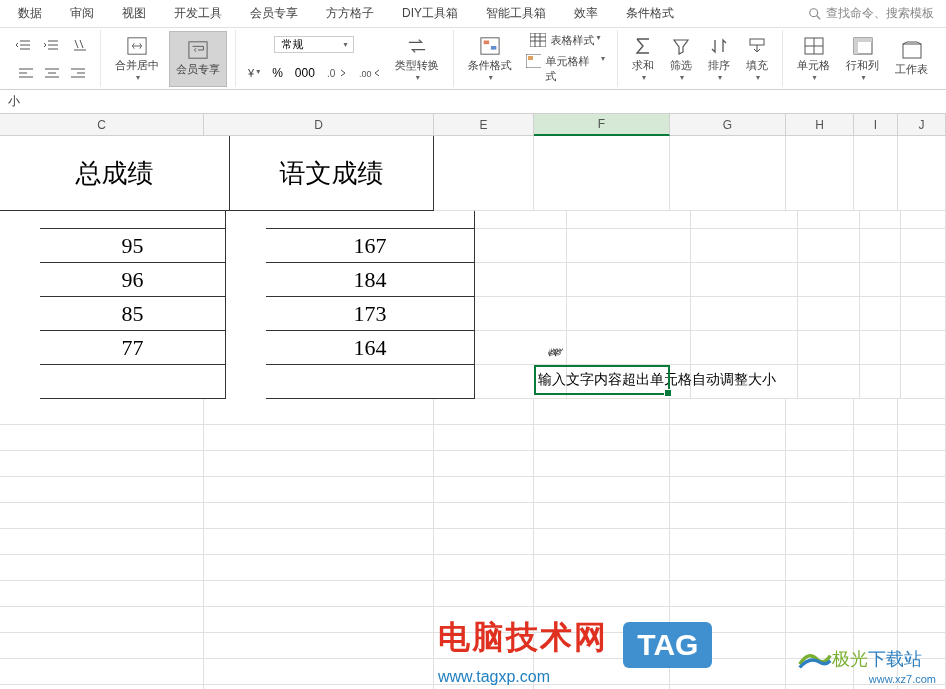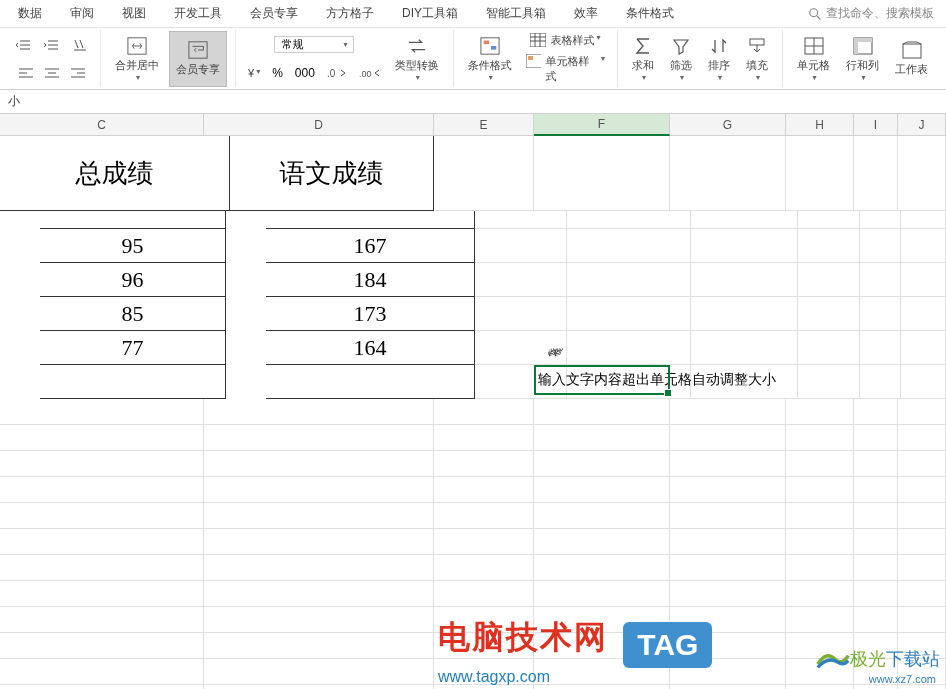--- a/index.html
+++ b/index.html
@@ -45,21 +45,21 @@
     .active-cell::after { content: ''; position: absolute; right: -4px; bottom: -4px; width: 6px; height: 6px; background: #0a7a3b; border: 1px solid #fff; }
     
     .overflow-text { position: absolute; font-size: 14px; color: #000; z-index: 3; }
     .cursor-indicator { position: absolute; font-size: 14px; color: #333; z-index: 10; }
     
     
     .watermark1 { position: absolute; left: 438px; top: 580px; z-index: 20; margin-top: 36px; }
     .wm-title { font-family: "Microsoft YaHei"; font-size: 32px; font-weight: bold; color: #e03020; letter-spacing: 2px; }
     .wm-url { font-family: Arial; font-size: 16px; color: #2080c0; }
     .tag-badge { display: inline-flex; background: #4090d0; color: #fff; font-weight: bold; font-size: 30px; padding: 6px 14px; border-radius: 6px; margin-left: 12px; vertical-align: middle; font-family: Arial; }
-    .watermark2 { position: absolute; right: 6px; bottom: 4px; z-index: 20; display: flex; align-items: center; margin-top: 36px; }
+    .watermark2 { position: absolute; right: 24px; bottom: 4px; z-index: 20; display: flex; align-items: center; margin-top: 36px; }
     .wm2-icon { width: 34px; height: 24px; }
     .wm2-text { font-size: 18px; font-family: "Microsoft YaHei"; }
     .wm2-green { color: #7ab030; }
     .wm2-blue { color: #3080c0; }
     .wm2-url { position: absolute; right: 6px; bottom: -2px; font-size: 11px; color: #3080c0; }
     
     svg { display: block; }
   </style>
 </head>
 <body>

